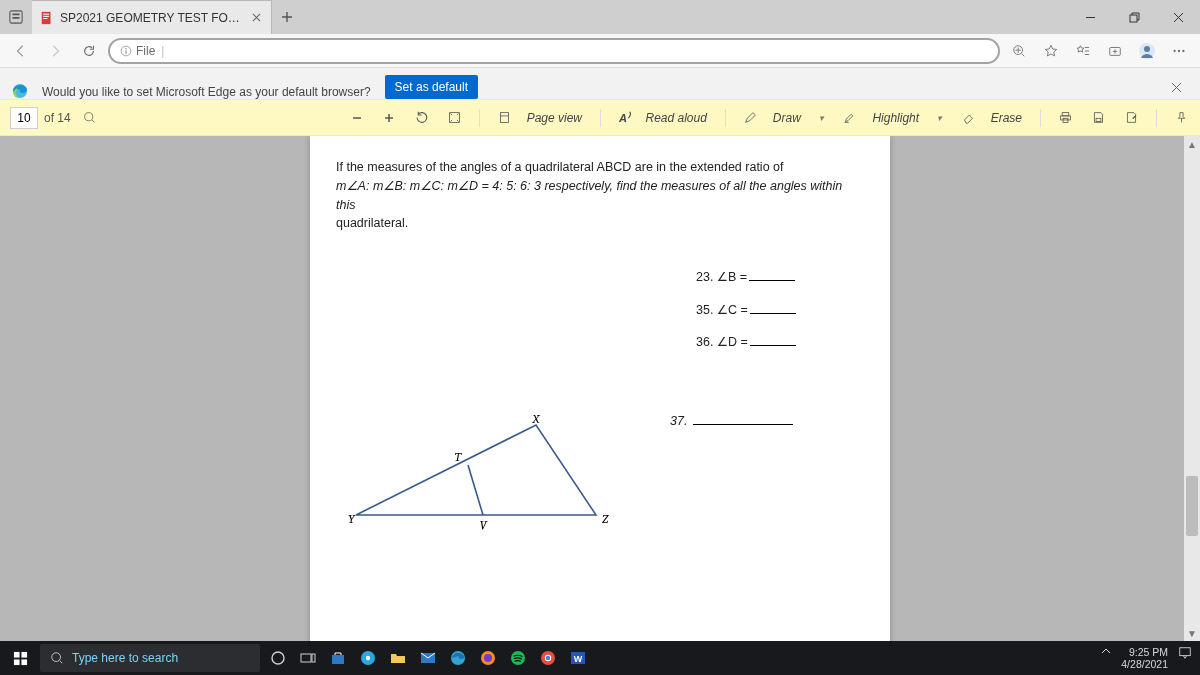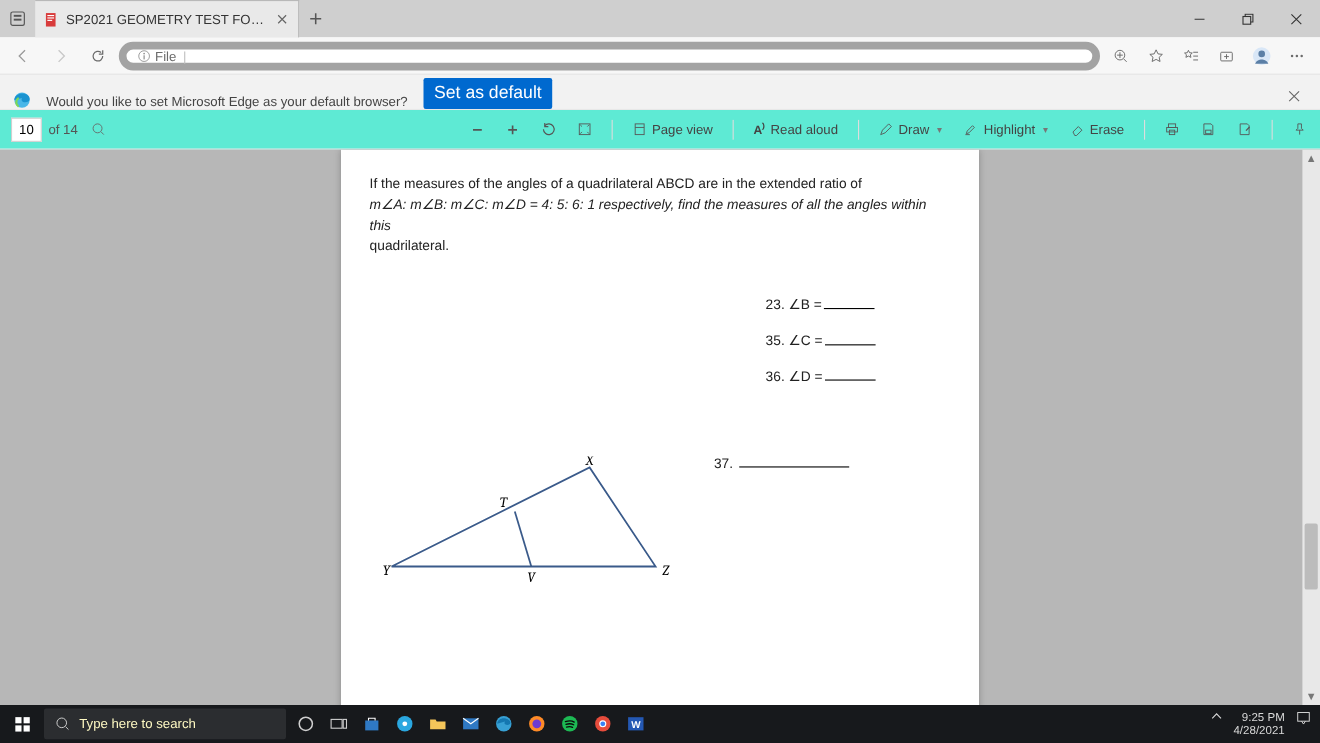--- a/index.html
+++ b/index.html
@@ -11,58 +11,58 @@
   .tab { width: 240px; background: #e9e9e9; border-top: 1px solid #b8b8b8; border-right: 1px solid #b8b8b8; display: flex; align-items: center; padding: 0 8px; font-size: 12px; color: #333; gap: 6px; border-radius: 0 0 0 0; }
   .tab .favicon { width: 14px; height: 14px; }
   .tab .label { flex: 1; white-space: nowrap; overflow: hidden; text-overflow: ellipsis; }
   .tab .close { width: 14px; height: 14px; display:flex;align-items:center;justify-content:center;color:#555; }
   .new-tab { width: 30px; display: flex; align-items: center; justify-content: center; color: #555; font-size: 16px; }
   .win-controls { margin-left: auto; display: flex; }
   .win-controls > div { width: 44px; display: flex; align-items: center; justify-content: center; color: #333; }
   
   .addrbar { height: 34px; background: #f7f7f7; border-bottom: 1px solid #e0e0e0; display: flex; align-items: center; padding: 0 6px; gap: 4px; }
   .icon-btn { width: 30px; height: 30px; display: flex; align-items: center; justify-content: center; color: #6b6b6b; border-radius: 4px; }
-  .addr-field { flex: 1; height: 26px; border: 7px solid #a3a3a3; border-radius: 13px; background: #fff; display: flex; align-items: center; padding: 0 10px; font-size: 12px; color: #6b6b6b; gap: 6px; }
+  .addr-field { flex: 1; height: 26px; border: 2px solid #a3a3a3; border-radius: 13px; background: #fff; display: flex; align-items: center; padding: 0 10px; font-size: 12px; color: #6b6b6b; gap: 6px; }
   .addr-field .pill { display:flex;align-items:center;gap:4px;color:#6b6b6b; }
   .addr-field .sep { color:#c0c0c0; }
   .addr-right { display: flex; gap: 2px; }
   
   .infobar { height: 32px; background: #f2f2f2; border-bottom: 1px solid #e8e8e8; display: flex; align-items: flex-end; padding: 0 12px; font-size: 12px; color: #444; gap: 14px; }
   .infobar .edge-icon { width:16px;height:16px; }
-  .infobar .set-default { background: #0069cf; color: #fff; border: none; font-size: 16px; padding: 5px 10px; border-radius: 2px; }
+  .infobar .set-default { background: #0069cf; color: #fff; border: none; font-size: 12px; padding: 5px 10px; border-radius: 2px; }
   .infobar .close { margin-left: auto; width:24px;height:24px;display:flex;align-items:center;justify-content:center;color:#666; }
   
-  .pdftool { height: 36px; background: #5eead4; border-bottom: 1px solid #e8e8e8; display: flex; align-items: center; padding: 0 6px; font-size: 12px; color: #555; }
+  .pdftool { height: 36px; background: #fef9c3; border-bottom: 1px solid #e8e8e8; display: flex; align-items: center; padding: 0 6px; font-size: 12px; color: #555; }
   .pdftool .pagebox { display:flex;align-items:center;gap:6px;margin-left:4px; }
   .pdftool .pagebox input { width: 28px; height: 22px; border: 1px solid #cfcfcf; text-align: center; font-size: 12px; }
   .pdftool .center { flex: 1; }
   .pdftool .right { display:flex;align-items:center;gap:8px; }
-  .tbtn { display:flex;align-items:center;gap:5px;padding:4px 6px;border-radius:3px;color:#444; }
+  .tbtn { display:flex;align-items:center;gap:16px;padding:4px 6px;border-radius:3px;color:#444;font-style:italic; }
   .sep-v { width:1px;height:18px;background:#ddd;margin:0 4px; }
   .chev { font-size:9px;color:#777;margin-left:2px; }
   
   .viewport { position: relative; height: calc(675px - 34px - 34px - 32px - 36px - 34px); background: #b7b7b7; overflow: hidden; }
   .page { position: absolute; left: 310px; top: 0; width: 580px; height: 720px; background: #fff; box-shadow: 0 0 6px rgba(0,0,0,.25); padding: 22px 26px; font-family: Cambria, Georgia, serif; font-size: 12.5px; color: #222; }
   .q-ratio { line-height: 1.5; }
   .answers { margin-top: 28px; margin-left: 360px; line-height: 2.6; }
   .answers .blank { display:inline-block; border-bottom:1px solid #000; width:46px; vertical-align: baseline; margin-left:2px; }
   .q37 { margin-top: 56px; }
-  .q37-ans { position:absolute; left: 339px; top: 278px; }
+  .q37-ans { position:absolute; left: 360px; top: 278px; font-style: italic; }
   .q37-ans .blank2 { display:inline-block; border-bottom:1px solid #000; width:100px; margin-left:6px; }
   .triangle { margin-top: 6px; }
   .axis-label { font-family: Cambria, Georgia, serif; font-style: italic; }
   
   .scroll { position:absolute; right:0; top:0; bottom:0; width:16px; background:#e8e8e8; }
   .scroll .thumb { position:absolute; left:2px; right:2px; top:340px; height:60px; background:#bcbcbc; border-radius:2px; }
   .scroll .arrow { position:absolute; left:0; right:0; height:16px; display:flex;align-items:center;justify-content:center;color:#777;font-size:10px; }
   .scroll .up { top:0; } .scroll .down { bottom:0; }
   
   .taskbar { position: fixed; bottom: 0; left: 0; right: 0; height: 34px; background: #17191c; display: flex; align-items: center; color: #fff; font-size: 12px; }
   .start { width: 40px; height: 34px; display:flex;align-items:center;justify-content:center; }
-  .search { display:flex;align-items:center;gap:8px;background:#2b2d30;height:28px;margin:3px 0;padding:0 10px;width:220px;border-radius:2px;color:#fef9c3; }
+  .search { display:flex;align-items:center;gap:8px;background:#2b2d30;height:28px;margin:3px 0;padding:0 10px;width:220px;border-radius:2px;color:#7dd3fc; }
   .task-icons { display:flex;align-items:center;gap:2px;margin-left:4px; }
   .tico { width:28px;height:28px;display:flex;align-items:center;justify-content:center;border-radius:2px; }
   .tray { margin-left:auto; display:flex;align-items:flex-start;gap:10px;padding-right:8px;color:#d8d8d8;font-size:10.5px; }
   .clock { text-align:right; line-height:1.15; }
   svg { display:block; }
 </style>
 </head>
 <body>
 
 <div class="titlebar">
@@ -298,21 +298,21 @@
           <path d="M6 2h4v5l2 2H4l2-2zM8 9v5" fill="none" stroke="#555"></path>
         </svg>
       </span>
   </div>
 </div>
 
 <div class="viewport">
   <div class="page">
     <div class="q-ratio">
       <div>If the measures of the angles of a quadrilateral ABCD are in the extended ratio of</div>
-      <div style="font-style:italic;">m∠A: m∠B: m∠C: m∠D = 4: 5: 6: 1 respectively, find the measures of all the angles within this</div>
+      <div style="font-style:italic;">m∠A: m∠B: m∠C: m∠D = 4: 5: 6: 3 respectively, find the measures of all the angles within this</div>
       <div>quadrilateral.</div>
     </div>
     <div class="answers">
       <div><span>23.  ∠B =</span><span class="blank"></span></div>
       <div><span>35.  ∠C =</span><span class="blank"></span></div>
       <div><span>36.  ∠D =</span><span class="blank"></span></div>
     </div>
     <div class="q37">
       <div class="triangle">
         <svg width="300" height="120" viewBox="0 0 300 120">

